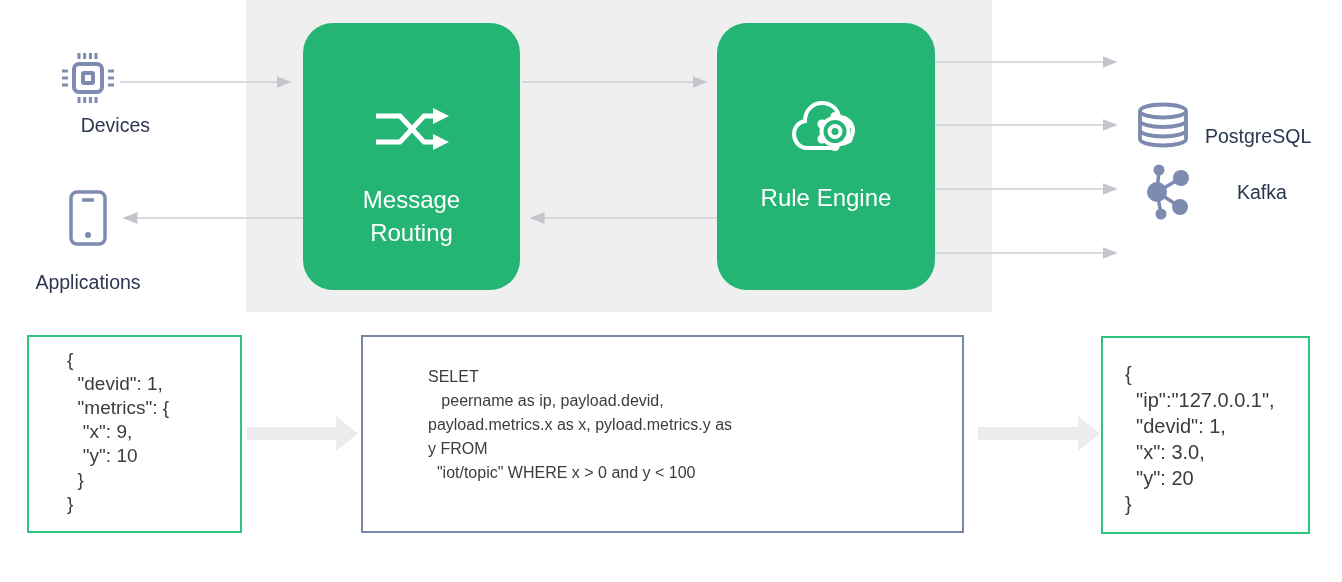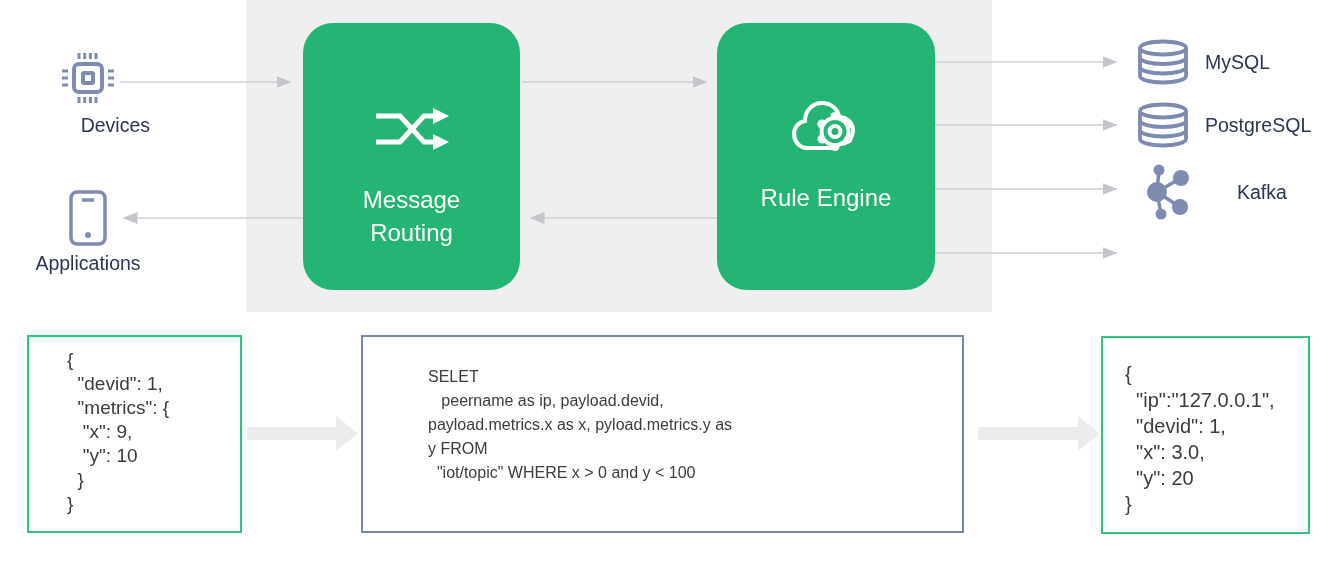--- a/index.html
+++ b/index.html
@@ -19,25 +19,25 @@
   #re-box .g-icon { top:72px; }
   #re-box .g-label { top:158px; }
 
   .endpoint-label { color:#2b3650; font-size:19.5px; font-weight:400; }
   .ep-left { position:absolute; text-align:center; }
   #devices-group { left:25px; top:47px; width:125px; }
   #devices-group svg { display:block; margin:0 auto; }
   #devices-group .endpoint-label { margin-top:4px;text-align:right; }
   #apps-group { left:13px; top:189px; width:150px; }
   #apps-group svg { display:block; margin:0 auto; }
-  #apps-group .endpoint-label { margin-top:5px; }
+  #apps-group .endpoint-label { margin-top:24px; }
 
   .ep-right { position:absolute; left:1136px; display:flex; align-items:center; gap:15px; }
   #out-mysql { top:39px; }
-  #out-postgresql { top:102px; }
+  #out-postgresql { top:102px;align-items:flex-end; }
   #out-kafka { top:162px;gap:43px; }
   #out-http { top:227px; }
 
   .overlay { position:absolute; left:0; top:0; width:1342px; height:582px; pointer-events:none; }
 
   .code-box { position:absolute; background:#ffffff; }
   .code-box pre { font-family:"Liberation Sans", sans-serif; color:#3c3c3c; white-space:pre; }
   #in-json { left:27px; top:335px; width:215px; height:198px; border:2px solid #2dc47e; }
   #in-json pre { padding:11px 0 0 38px; font-size:19px; line-height:24px; }
   #sql-box { left:361px; top:335px; width:603px; height:198px; border:2px solid #7a87ad; }
@@ -133,31 +133,20 @@
         <circle cx="44" cy="51.5" r="4.6" fill="#ffffff"></circle>
         <circle cx="31" cy="44" r="4.6" fill="#ffffff"></circle>
         <circle cx="31" cy="29" r="4.6" fill="#ffffff"></circle>
         <circle cx="44" cy="36.5" r="13.5" fill="#24b473" stroke="#ffffff" stroke-width="4"></circle>
         <circle cx="44" cy="36.5" r="5.5" fill="none" stroke="#ffffff" stroke-width="4"></circle>
       </g>
     </svg>
     <div class="g-label">Rule Engine</div>
   </div>
 
-  <div class="ep-right" id="out-mysql">
-    <svg width="54" height="46" viewBox="0 0 54 46">
-      <g class="slate" stroke-width="3.8">
-        <ellipse cx="27" cy="9" rx="23" ry="6.5"></ellipse>
-        <path d="M4,9 v28 a23,6.5 0 0 0 46,0 v-28"></path>
-        <path d="M4,18.5 a23,6.5 0 0 0 46,0"></path>
-        <path d="M4,28 a23,6.5 0 0 0 46,0"></path>
-      </g>
-    </svg>
-    <div class="endpoint-label">MySQL</div>
-  </div>
 
   <div class="ep-right" id="out-postgresql">
     <svg width="54" height="46" viewBox="0 0 54 46">
       <g class="slate" stroke-width="3.8">
         <ellipse cx="27" cy="9" rx="23" ry="6.5"></ellipse>
         <path d="M4,9 v28 a23,6.5 0 0 0 46,0 v-28"></path>
         <path d="M4,18.5 a23,6.5 0 0 0 46,0"></path>
         <path d="M4,28 a23,6.5 0 0 0 46,0"></path>
       </g>
     </svg>

